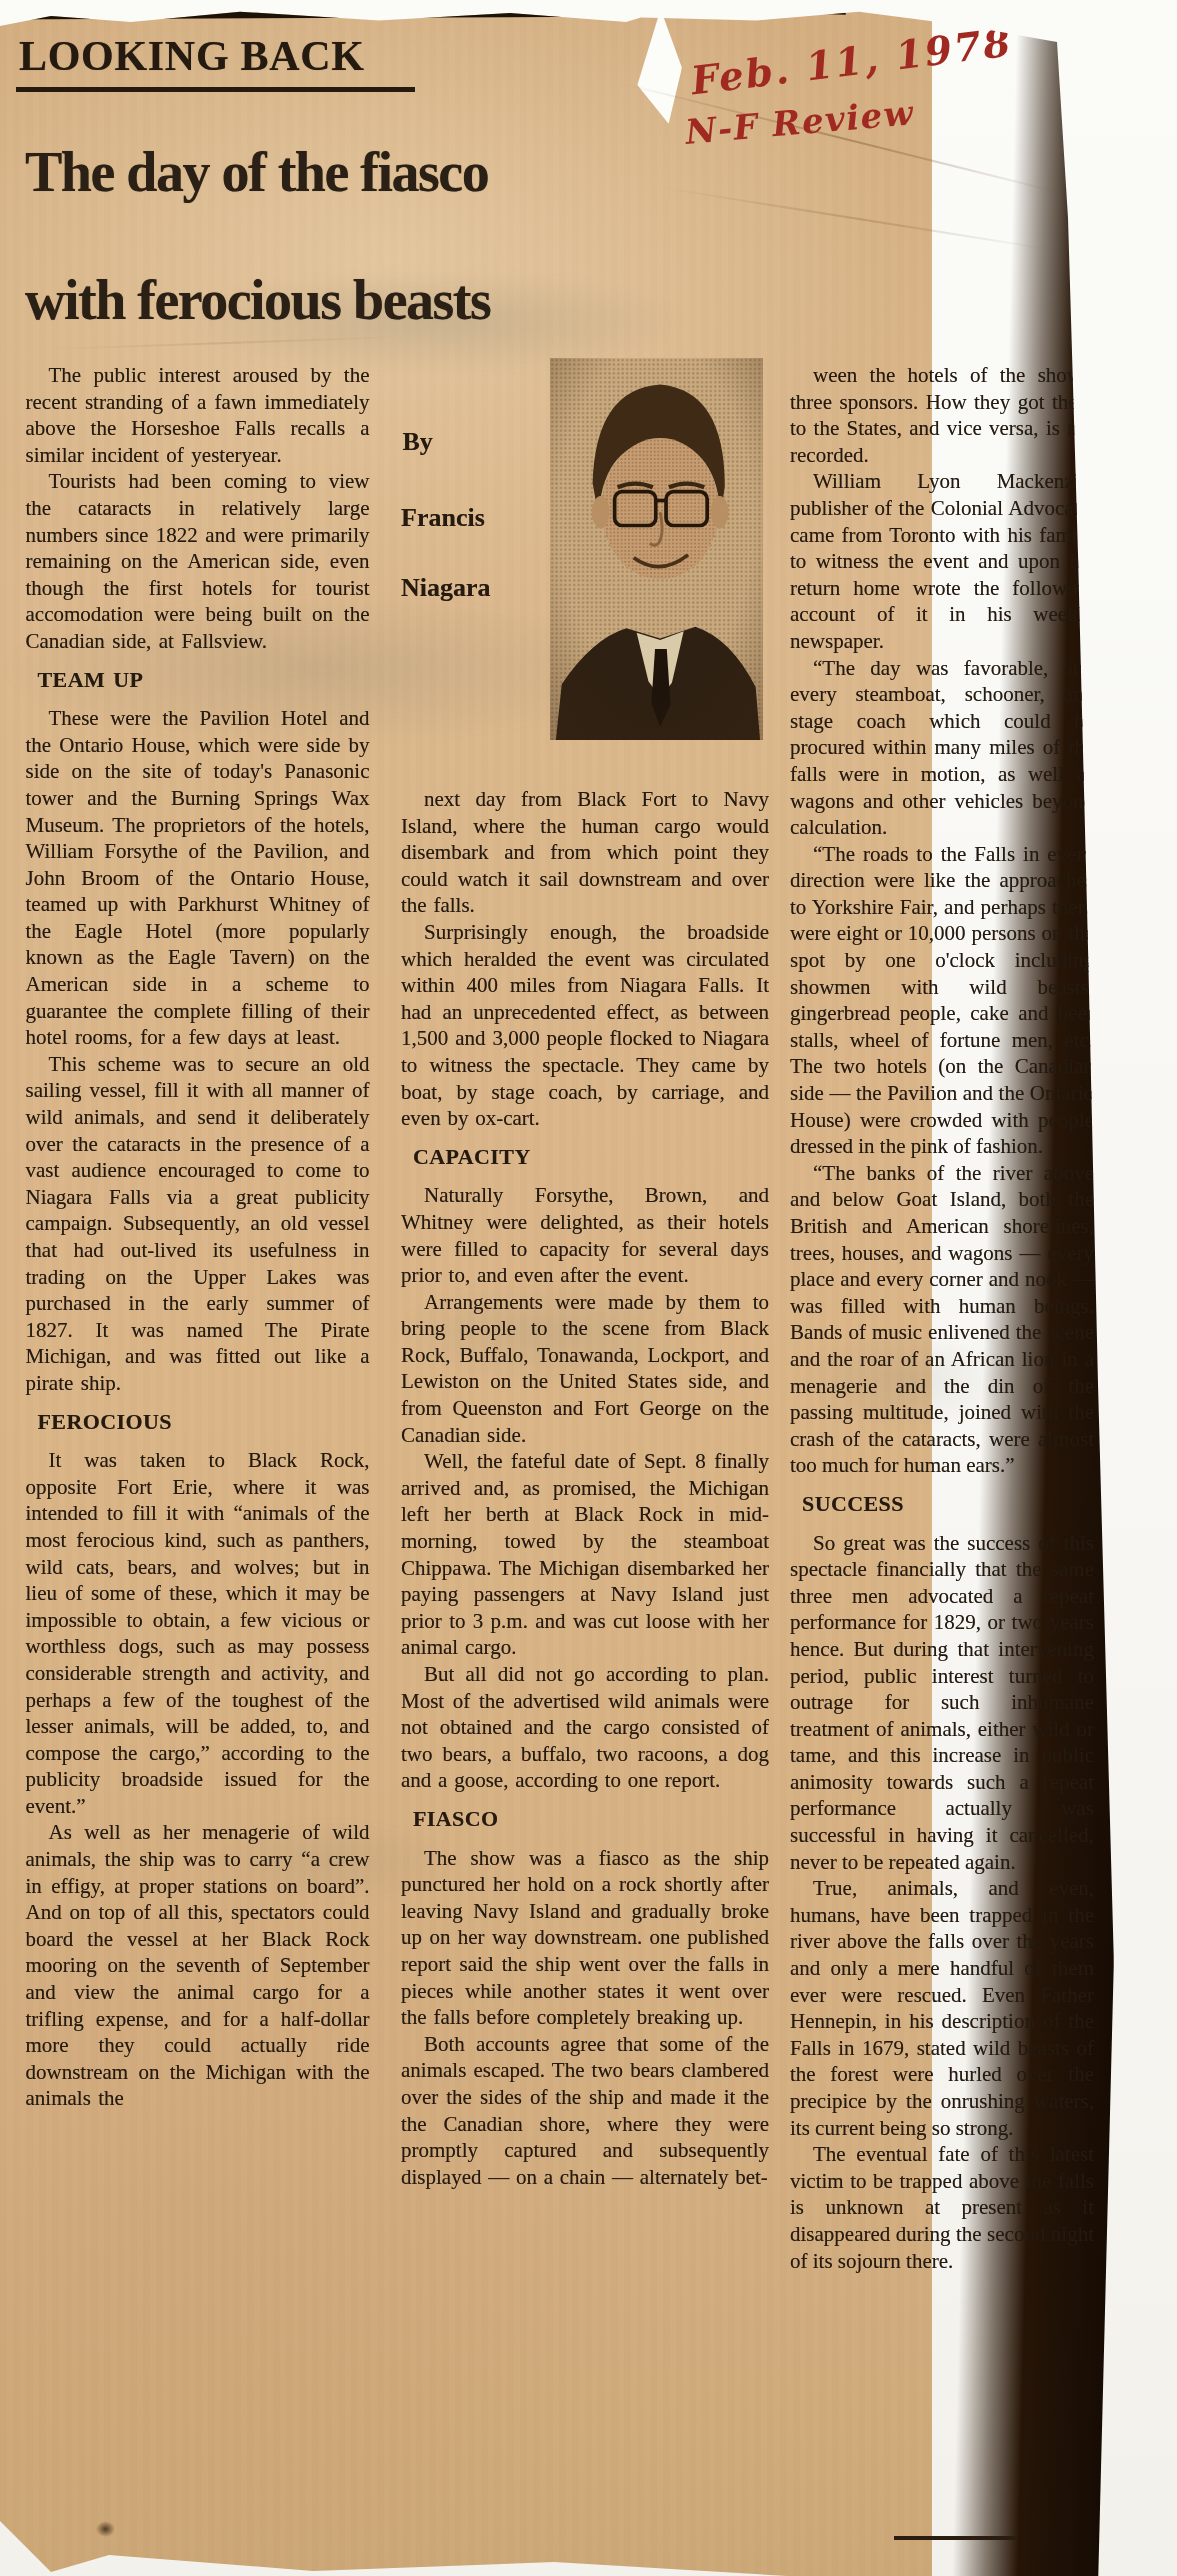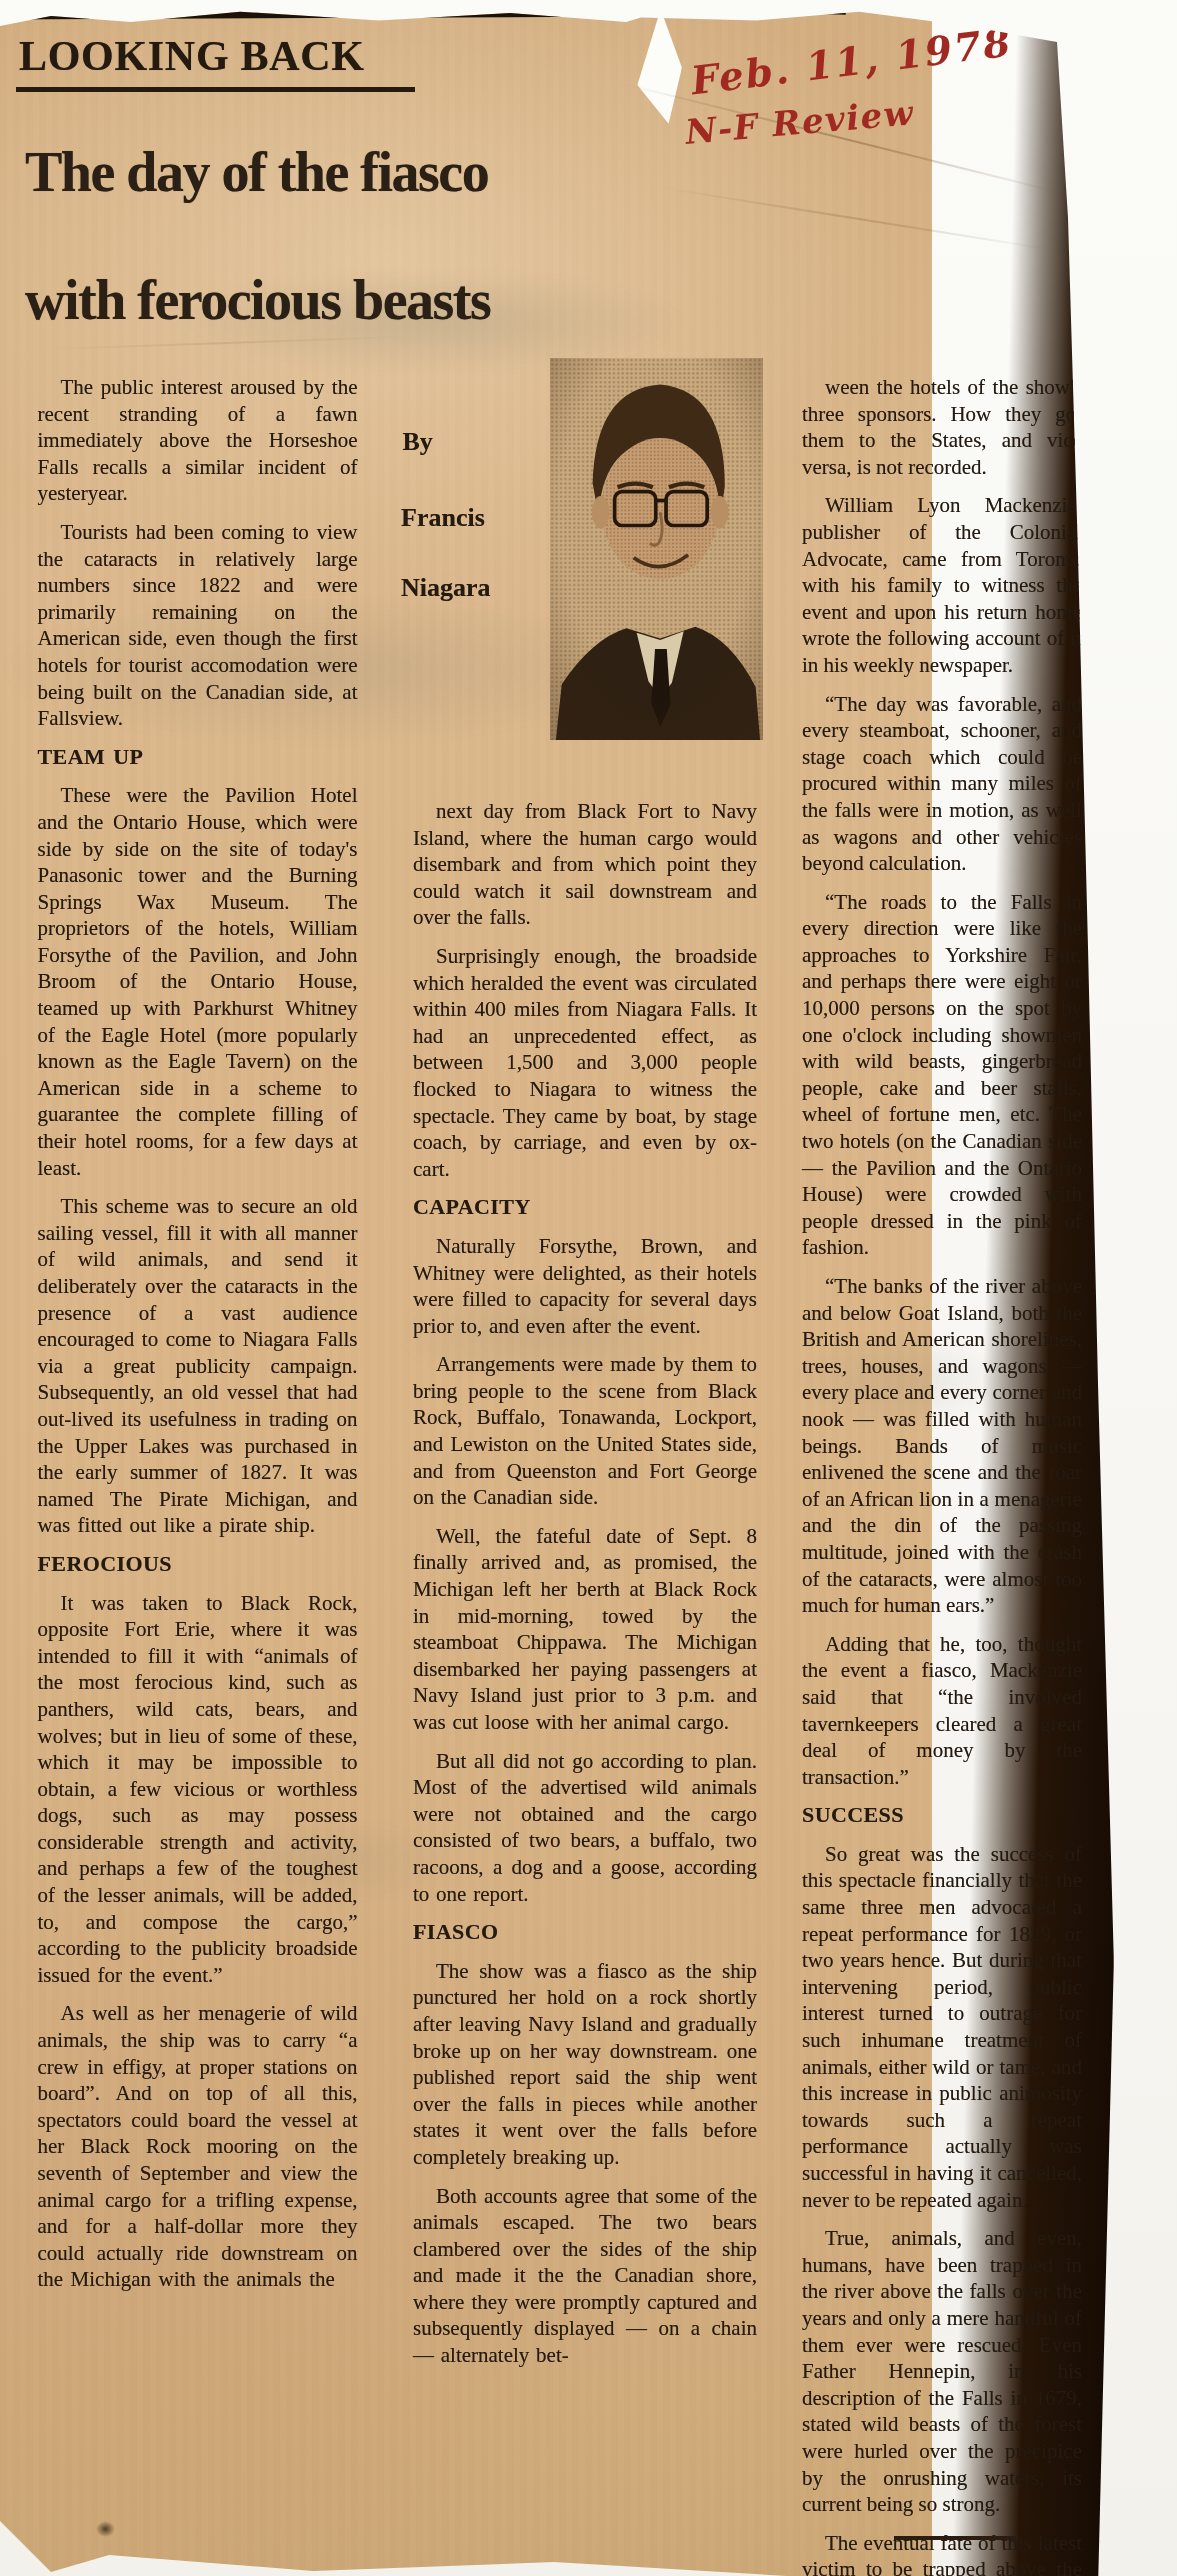--- a/index.html
+++ b/index.html
@@ -57,21 +57,21 @@
     position:absolute;left:25px;top:108px;width:1001px;text-align:left;
     font-weight:bold;color:#2a2016;font-size:56px;line-height:128px;letter-spacing:-1.5px;
     text-shadow:0 0 0.7px rgba(42,32,22,0.55);
   }
 
   .col{position:absolute;top:362px;color:#241a10;font-size:21px;line-height:26.6px;text-align:justify;
        text-shadow:0 0 0.4px rgba(36,26,16,0.5);}
   .col1{left:25.5px;width:344px;word-spacing:2.2px;}
   .col2{left:401px;width:368px;word-spacing:1.5px;}
   .col3{left:790px;width:304px;}
-  .body-p{margin:12px;text-indent:23px;}
+  .body-p{margin:0;text-indent:23px;}
   .sec-h{font-weight:bold;font-size:22px;letter-spacing:0.4px;margin:12px;text-align:left;}
 
   .col2-head{position:relative;height:424px;text-align:left;}
   .byline span{display:block;font-weight:bold;font-size:26px;color:#241a10;}
   .byline .b1{position:absolute;left:1.5px;top:67px;}
   .byline .b2{position:absolute;left:0px;top:143px;}
   .byline .b3{position:absolute;left:0px;top:213px;}
   .photo{position:absolute;right:5.8px;top:-4.4px;width:213px;height:382px;
      box-shadow:0 0 10.2px rgba(90,60,30,0.25) inset;}
   .photo svg{display:block;width:100%;height:100%;}
@@ -175,21 +175,20 @@
         <p class="body-p">Both accounts agree that some of the animals escaped. The two bears clambered over the sides of the ship and made it the the Canadian shore, where they were promptly captured and subsequently displayed — on a chain — alternately bet-</p>
       </div>
   </div>
 
   <div class="col col3">
       <p class="body-p">ween the hotels of the show's three sponsors. How they got them to the States, and vice versa, is not recorded.</p>
       <p class="body-p">William Lyon Mackenzie, publisher of the Colonial Advocate, came from Toronto with his family to witness the event and upon his return home wrote the following account of it in his weekly newspaper.</p>
       <p class="body-p">“The day was favorable, and every steamboat, schooner, and stage coach which could be procured within many miles of the falls were in motion, as well as wagons and other vehicles beyond calculation.</p>
       <p class="body-p">“The roads to the Falls in every direction were like the approaches to Yorkshire Fair, and perhaps there were eight or 10,000 persons on the spot by one o'clock including showmen with wild beasts, gingerbread people, cake and beer stalls, wheel of fortune men, etc. The two hotels (on the Canadian side — the Pavilion and the Ontario House) were crowded with people dressed in the pink of fashion.</p>
       <p class="body-p">“The banks of the river above and below Goat Island, both the British and American shorelines, trees, houses, and wagons — every place and every corner and nook — was filled with human beings. Bands of music enlivened the scene and the roar of an African lion in a menagerie and the din of the passing multitude, joined with the crash of the cataracts, were almost too much for human ears.”</p>
-      <p class="body-p">Adding that he, too, thought the event a fiasco, Mackenzie said that “the involved tavernkeepers cleared a great deal of money by the transaction.”</p>
       <div class="sec-h">SUCCESS</div>
       <p class="body-p">So great was the success of this spectacle financially that the same three men advocated a repeat performance for 1829, or two years hence. But during that intervening period, public interest turned to outrage for such inhumane treatment of animals, either wild or tame, and this increase in public animosity towards such a repeat performance actually was successful in having it cancelled, never to be repeated again.</p>
       <p class="body-p">True, animals, and even, humans, have been trapped in the river above the falls over the years and only a mere handful of them ever were rescued. Even Father Hennepin, in his description of the Falls in 1679, stated wild beasts of the forest were hurled over the precipice by the onrushing waters, its current being so strong.</p>
       <p class="body-p">The eventual fate of this latest victim to be trapped above the falls is unknown at present as it disappeared during the second night of its sojourn there.</p>
     </div>
 
   <div class="end-rule"></div>
   <div class="ink-spot"></div>
 </div>
 

